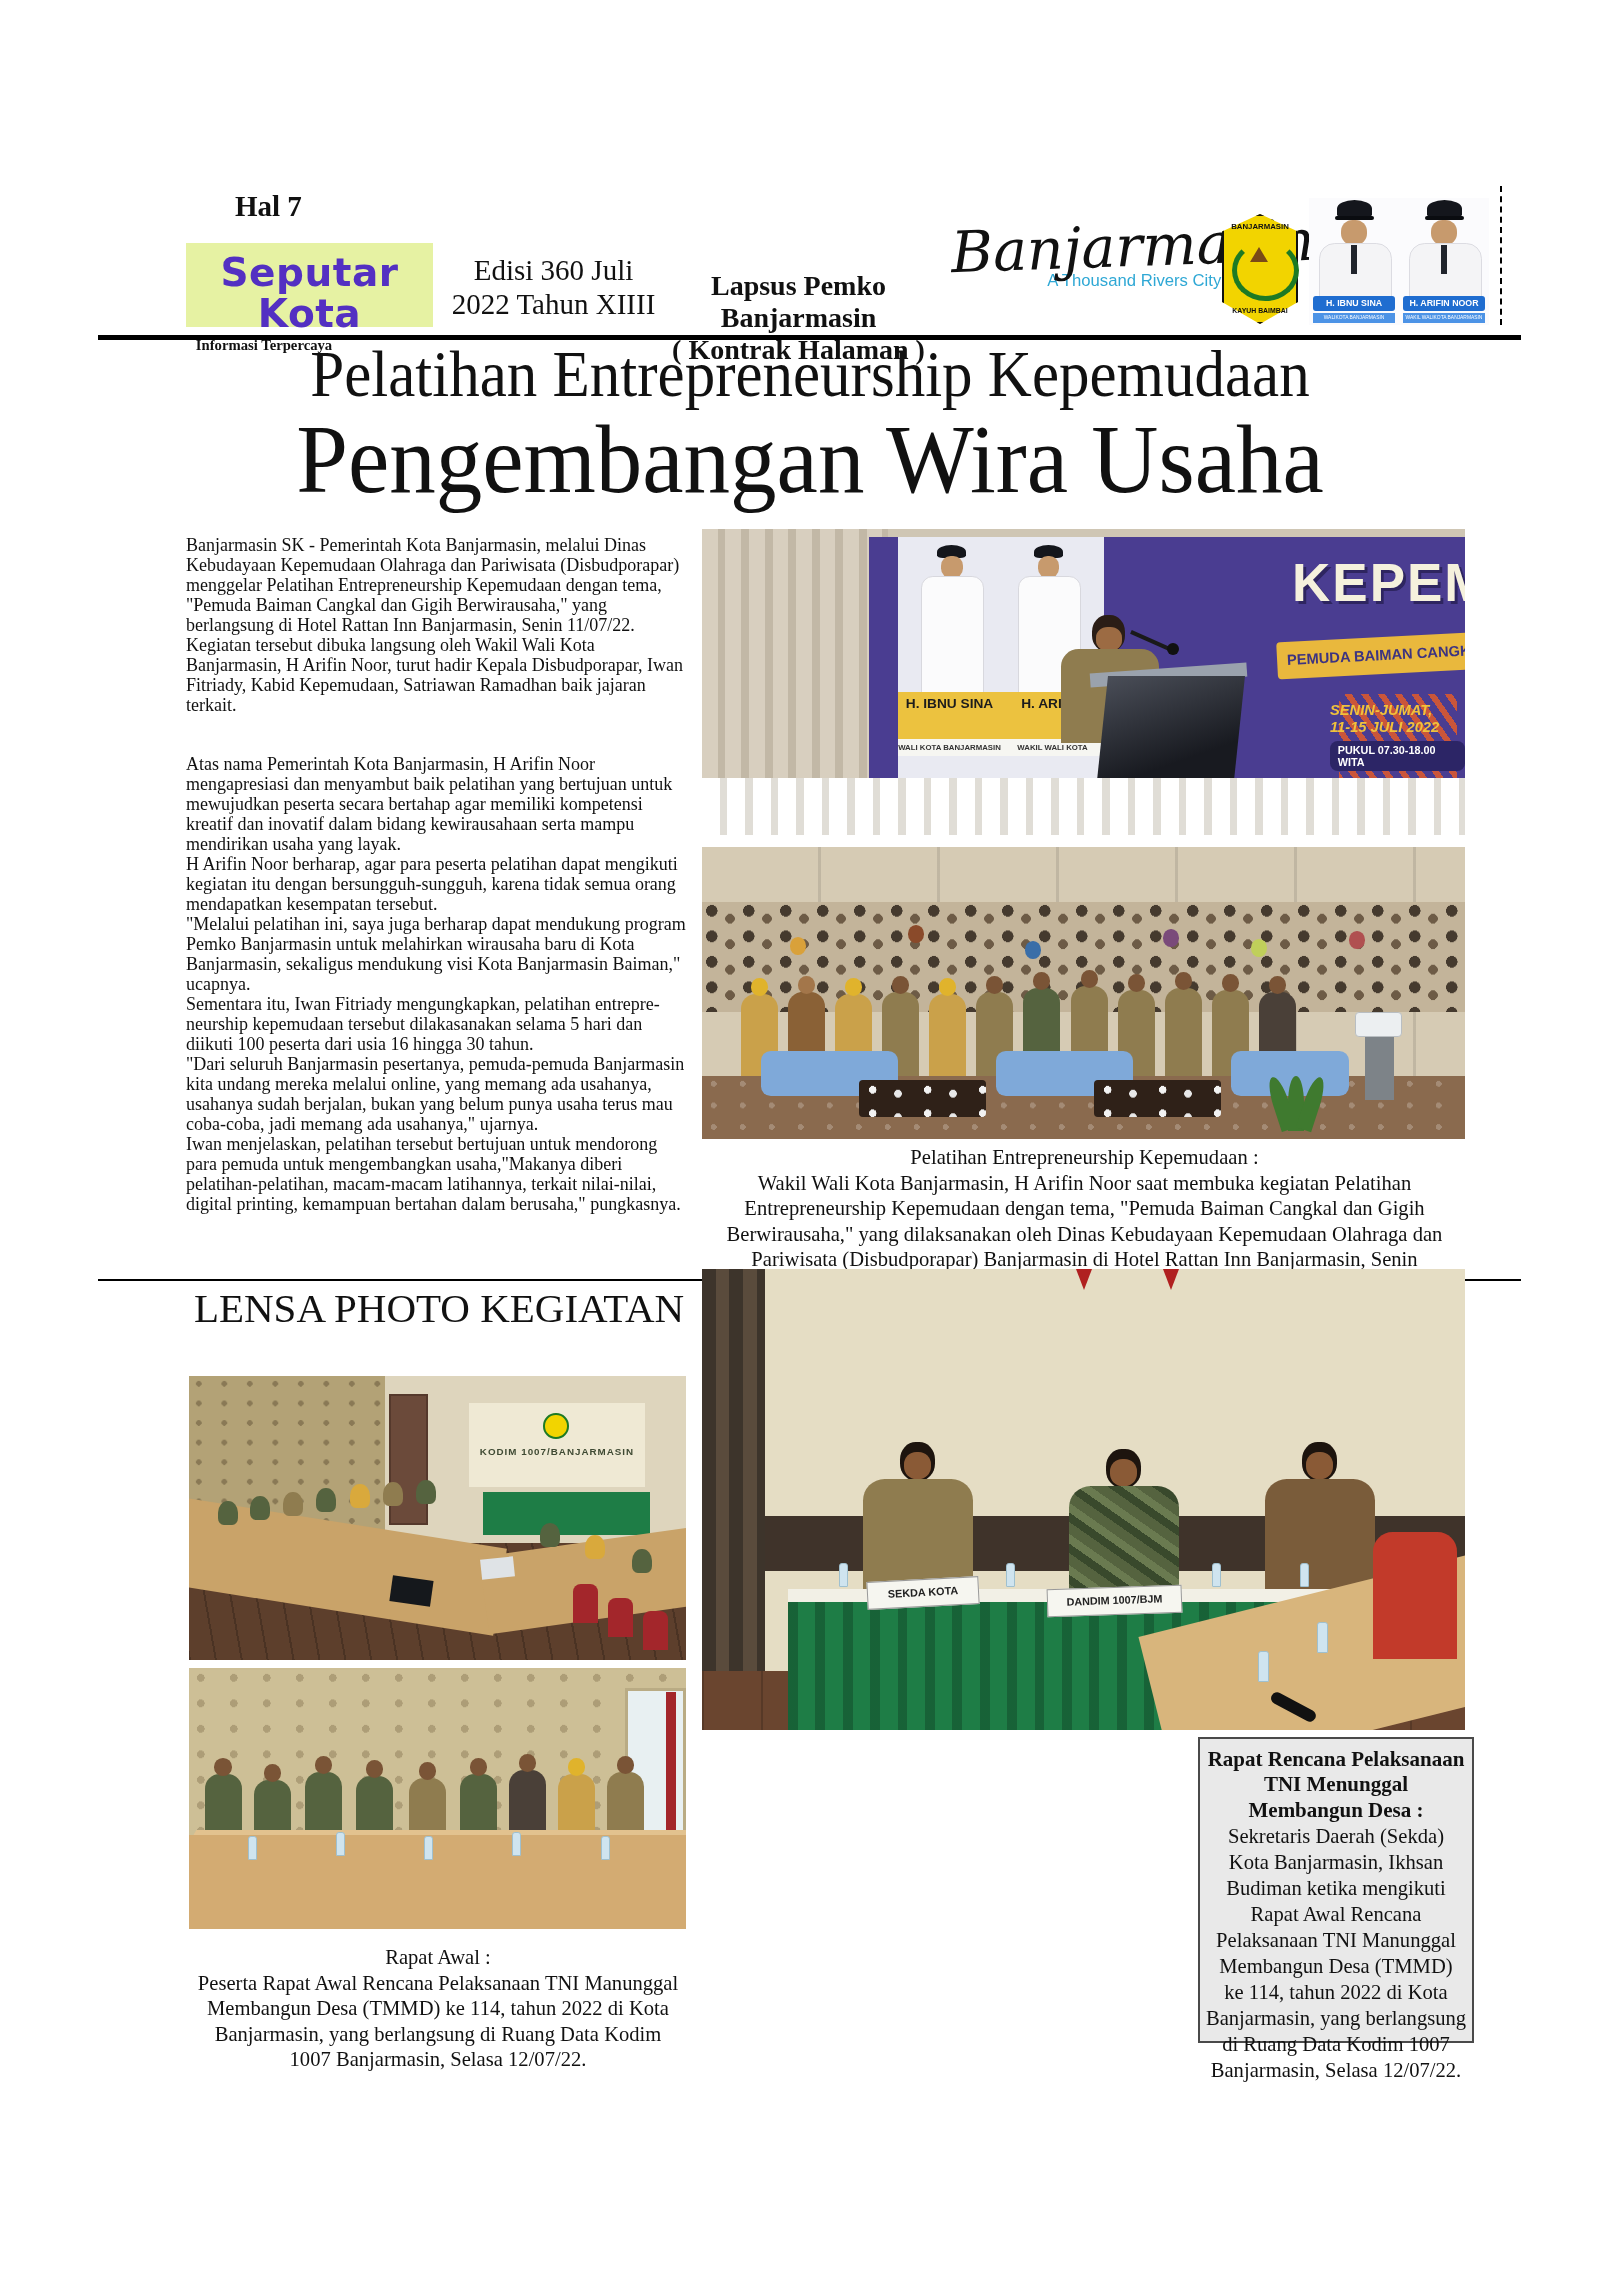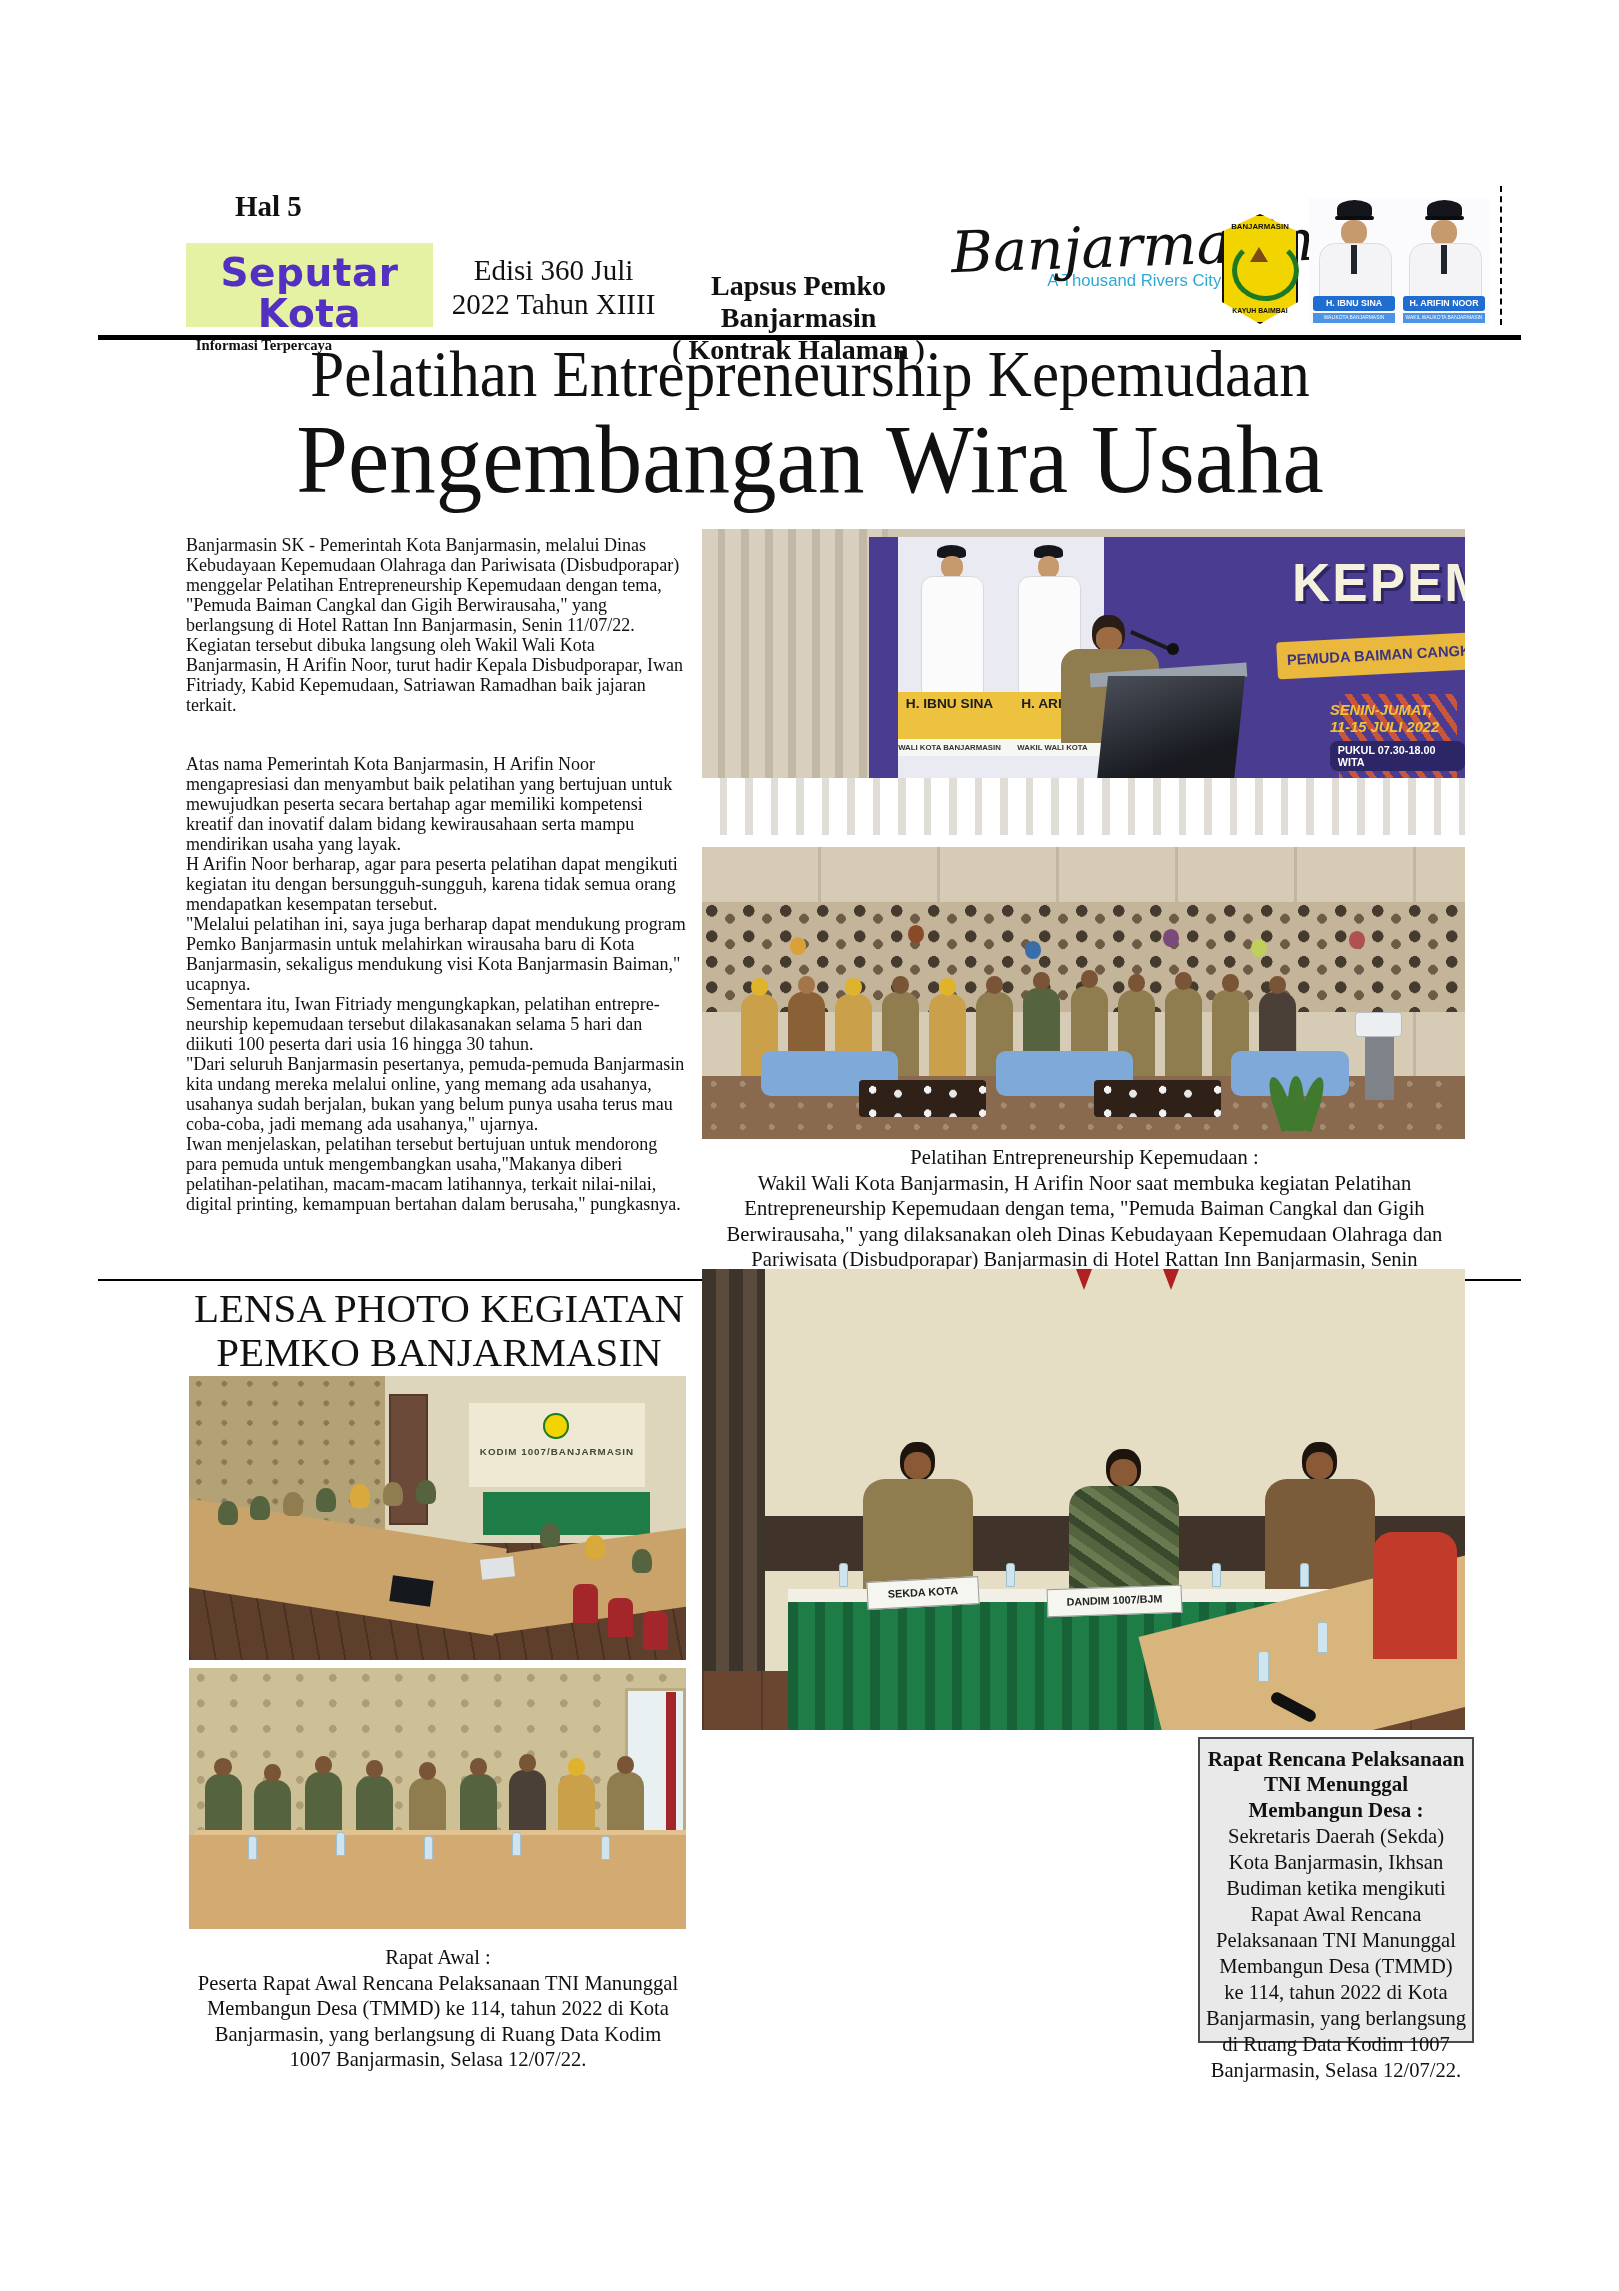--- a/index.html
+++ b/index.html
@@ -201,21 +201,21 @@
   .p5-tabletop{position:absolute;left:0;right:0;bottom:74px;height:25.5px;background:#e2c28f;transform:skewX(-30deg);}
 
   
   .nm-sans{font-family:"Liberation Sans",sans-serif;}
 </style>
 </head>
 <body>
 
 <div id="page">
 
-  <div class="abs" id="hal">Hal 5</div>
+  <div class="abs" id="hal">Hal 7</div>
 
   <div class="abs" id="masthead">
     <div class="m-title">Seputar Kota</div>
     <div class="m-tag">Informasi Terpercaya</div>
   </div>
 
   <div class="abs ctr" id="edisi">
     <div>Edisi 360 Juli</div>
     <div>2022 Tahun XIIII</div>
   </div>
@@ -357,21 +357,20 @@
 
   <div class="abs caption" id="caption1">
     <div>Pelatihan Entrepreneurship Kepemudaan :</div>
     <div>Wakil Wali Kota Banjarmasin, H Arifin Noor saat membuka kegiatan  Pelatihan Entrepreneurship Kepemudaan dengan tema, "Pemuda Baiman Cangkal dan Gigih Berwirausaha,"  yang dilaksanakan oleh Dinas Kebudayaan Kepemudaan Olahraga dan Pariwisata (Disbudporapar) Banjarmasin di Hotel Rattan Inn Banjarmasin, Senin 11/07/22.</div>
   </div>
 
   <div class="abs rule" id="rule2"></div>
 
   <div class="abs" id="lensa">
     <div>LENSA PHOTO KEGIATAN</div>
-    <div>PEMKO BANJARMASIN</div>
   </div>
 
   <div class="abs photo" id="photo4l">
     <div class="p4-backwall"></div>
     <div class="p4-leftwall"></div>
     <div class="p4-door"></div>
     <div class="p4-sign">
       <div class="p4-crest"></div>
       <div class="p4-signtext">KODIM 1007/BANJARMASIN</div>
     </div>

